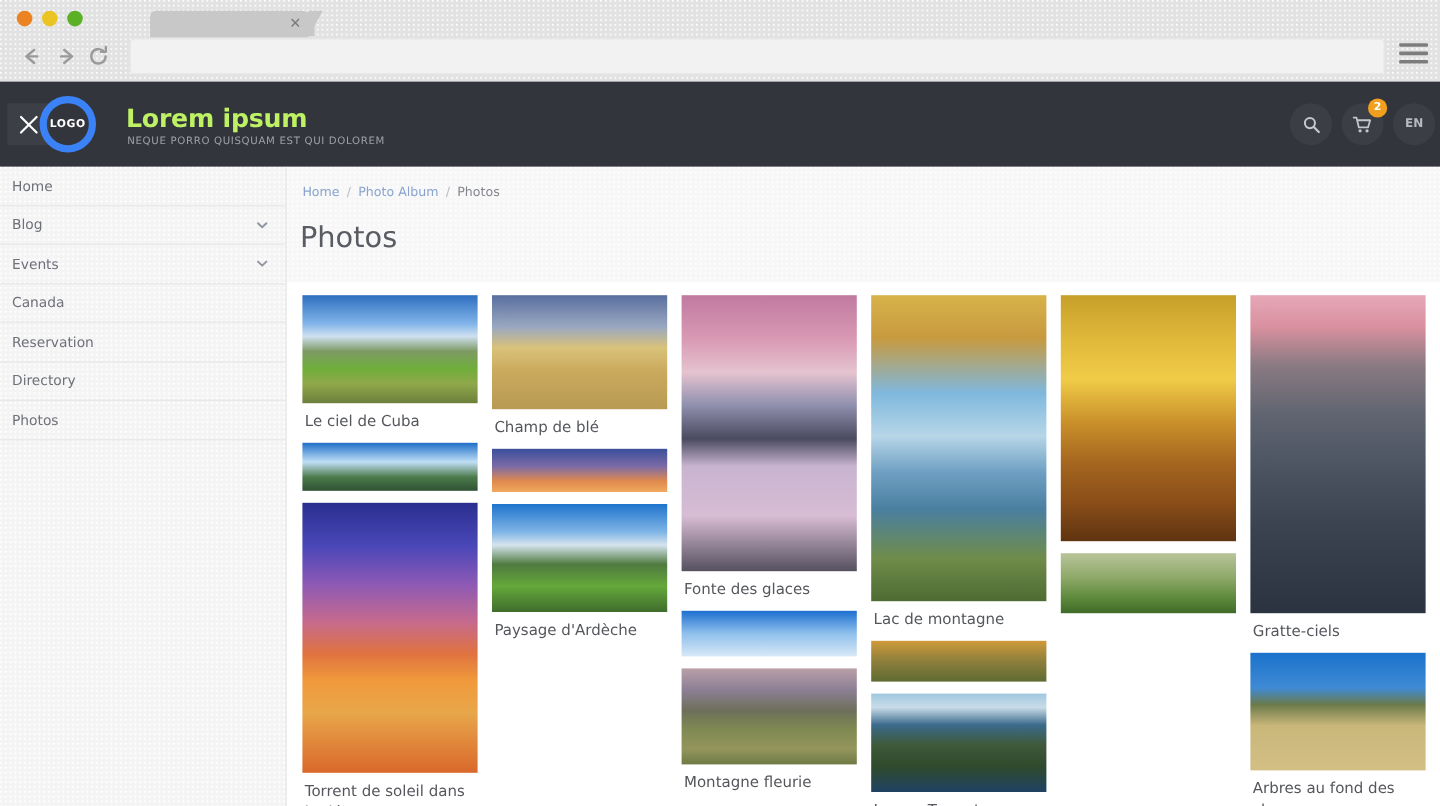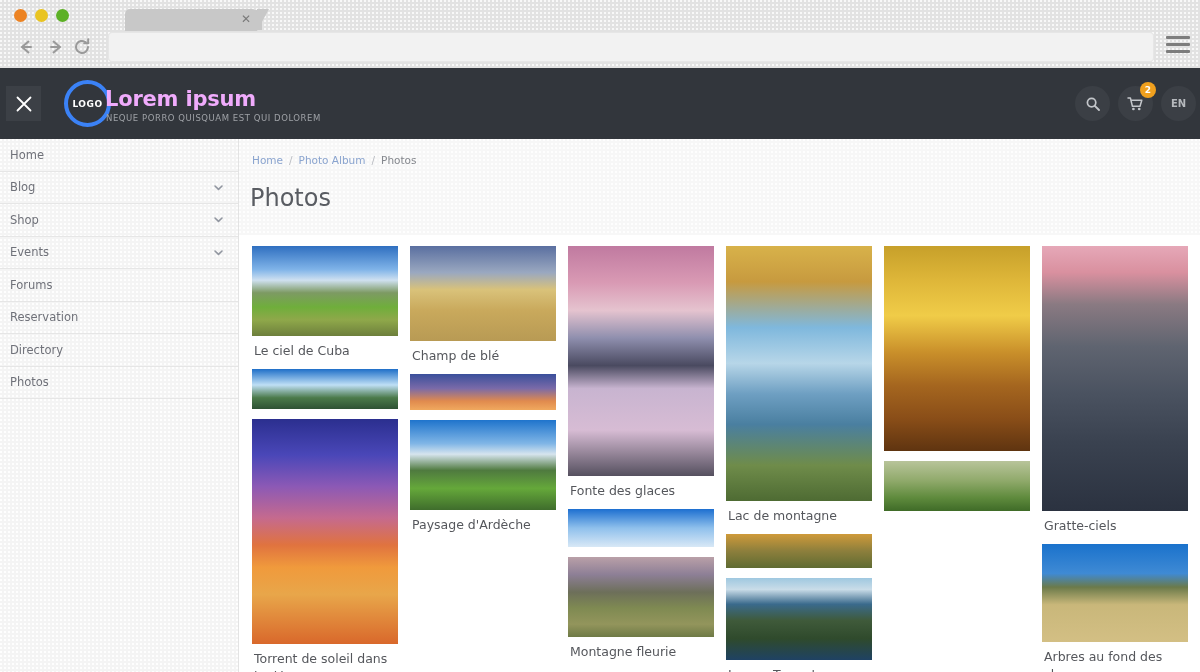--- a/index.html
+++ b/index.html
@@ -72,28 +72,28 @@
     background: #32363c;
   }
   .close-menu-btn {
     position: absolute; left: 6px; top: 18px; width: 35px; height: 35px;
     background: #3c4046;
     display: flex; align-items: center; justify-content: center;
     cursor: pointer;
   }
   .close-menu-btn svg { display: block; }
   .logo-circle {
-    position: absolute; left: 64px; top: 12px; width: 47px; height: 47px;
-    border: 4px solid #3b82f6; border-radius: 50%;
+    position: absolute; left: 33px; top: 12px; width: 47px; height: 47px;
+    border: 6px solid #3b82f6; border-radius: 50%;
     display: flex; align-items: center; justify-content: center; text-align: right;
   }
   .logo-text { font-size: 9px; font-weight: bold; color: #ffffff; letter-spacing: .5px; }
   .brand-title {
     position: absolute; left: 105px; top: 19px;
-    font-size: 21px; font-weight: bold; color: #f0abfc; letter-spacing: -.2px;
+    font-size: 21px; font-weight: bold; color: #bef264; letter-spacing: -.2px;
   }
   .brand-tagline {
     position: absolute; left: 106px; top: 45px;
     font-size: 8.5px; color: #9ea1a6; letter-spacing: .55px; text-align: right;
   }
   .header-actions { position: absolute; right: 4px; top: 18px; display: flex; gap: 8px; align-items: center; }
   .circle-btn {
     width: 35px; height: 35px; border-radius: 50%; background: #3b3f45;
     display: flex; align-items: center; justify-content: center;
     position: relative; cursor: pointer;
@@ -257,37 +257,29 @@
     </div>
     <div class="nav-item">
       <span class="nav-item-label">Blog</span>
       <span class="nav-chevron">
         <svg width="11" height="11" viewBox="0 0 11 11">
           <path d="M2 4 L5.5 7.4 L9 4" fill="none" stroke="#9196a0" stroke-width="1.6" stroke-linecap="round" stroke-linejoin="round"></path>
         </svg>
       </span>
     </div>
     <div class="nav-item">
-      <span class="nav-item-label">Shop</span>
-      <span class="nav-chevron">
-        <svg width="11" height="11" viewBox="0 0 11 11">
-          <path d="M2 4 L5.5 7.4 L9 4" fill="none" stroke="#9196a0" stroke-width="1.6" stroke-linecap="round" stroke-linejoin="round"></path>
-        </svg>
-      </span>
-    </div>
-    <div class="nav-item">
       <span class="nav-item-label">Events</span>
       <span class="nav-chevron">
         <svg width="11" height="11" viewBox="0 0 11 11">
           <path d="M2 4 L5.5 7.4 L9 4" fill="none" stroke="#9196a0" stroke-width="1.6" stroke-linecap="round" stroke-linejoin="round"></path>
         </svg>
       </span>
     </div>
     <div class="nav-item">
-      <span class="nav-item-label">Forums</span>
+      <span class="nav-item-label">Canada</span>
     </div>
     <div class="nav-item">
       <span class="nav-item-label">Reservation</span>
     </div>
     <div class="nav-item">
       <span class="nav-item-label">Directory</span>
     </div>
     <div class="nav-item">
       <span class="nav-item-label">Photos</span>
     </div>

